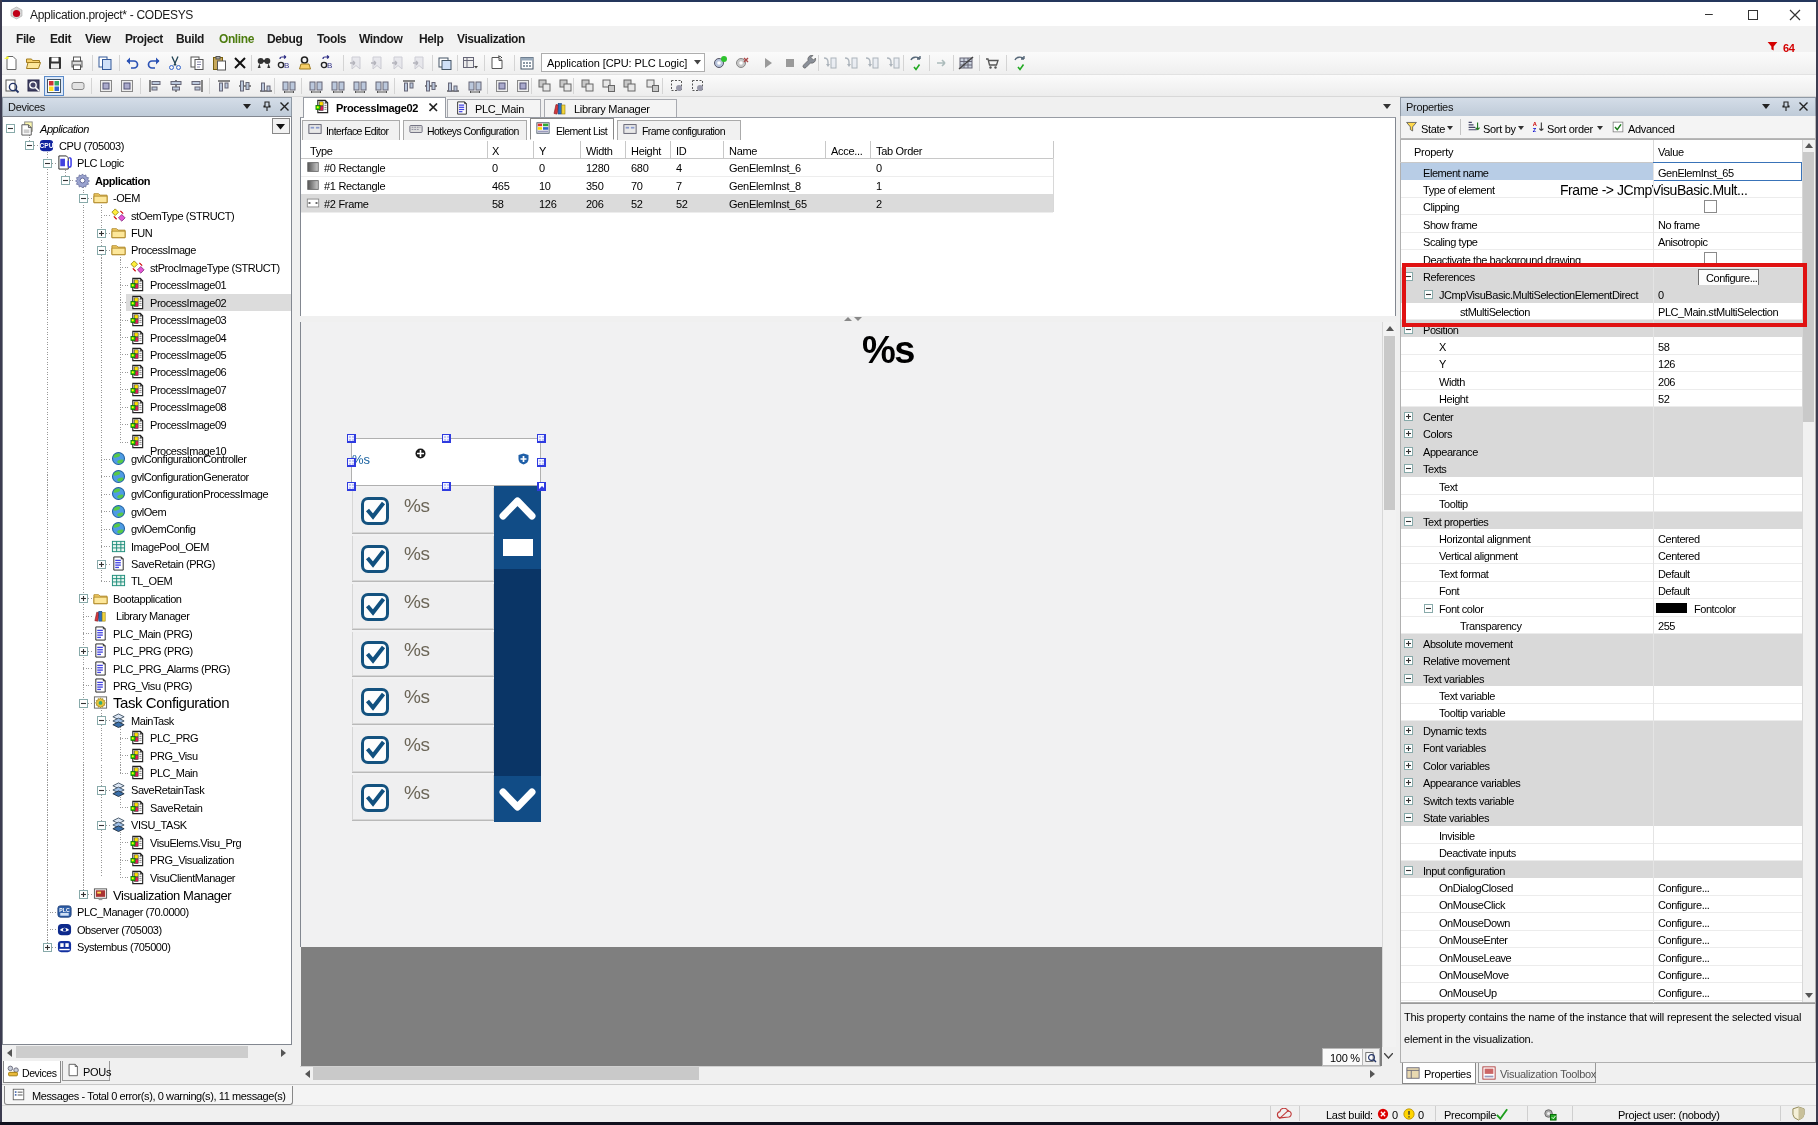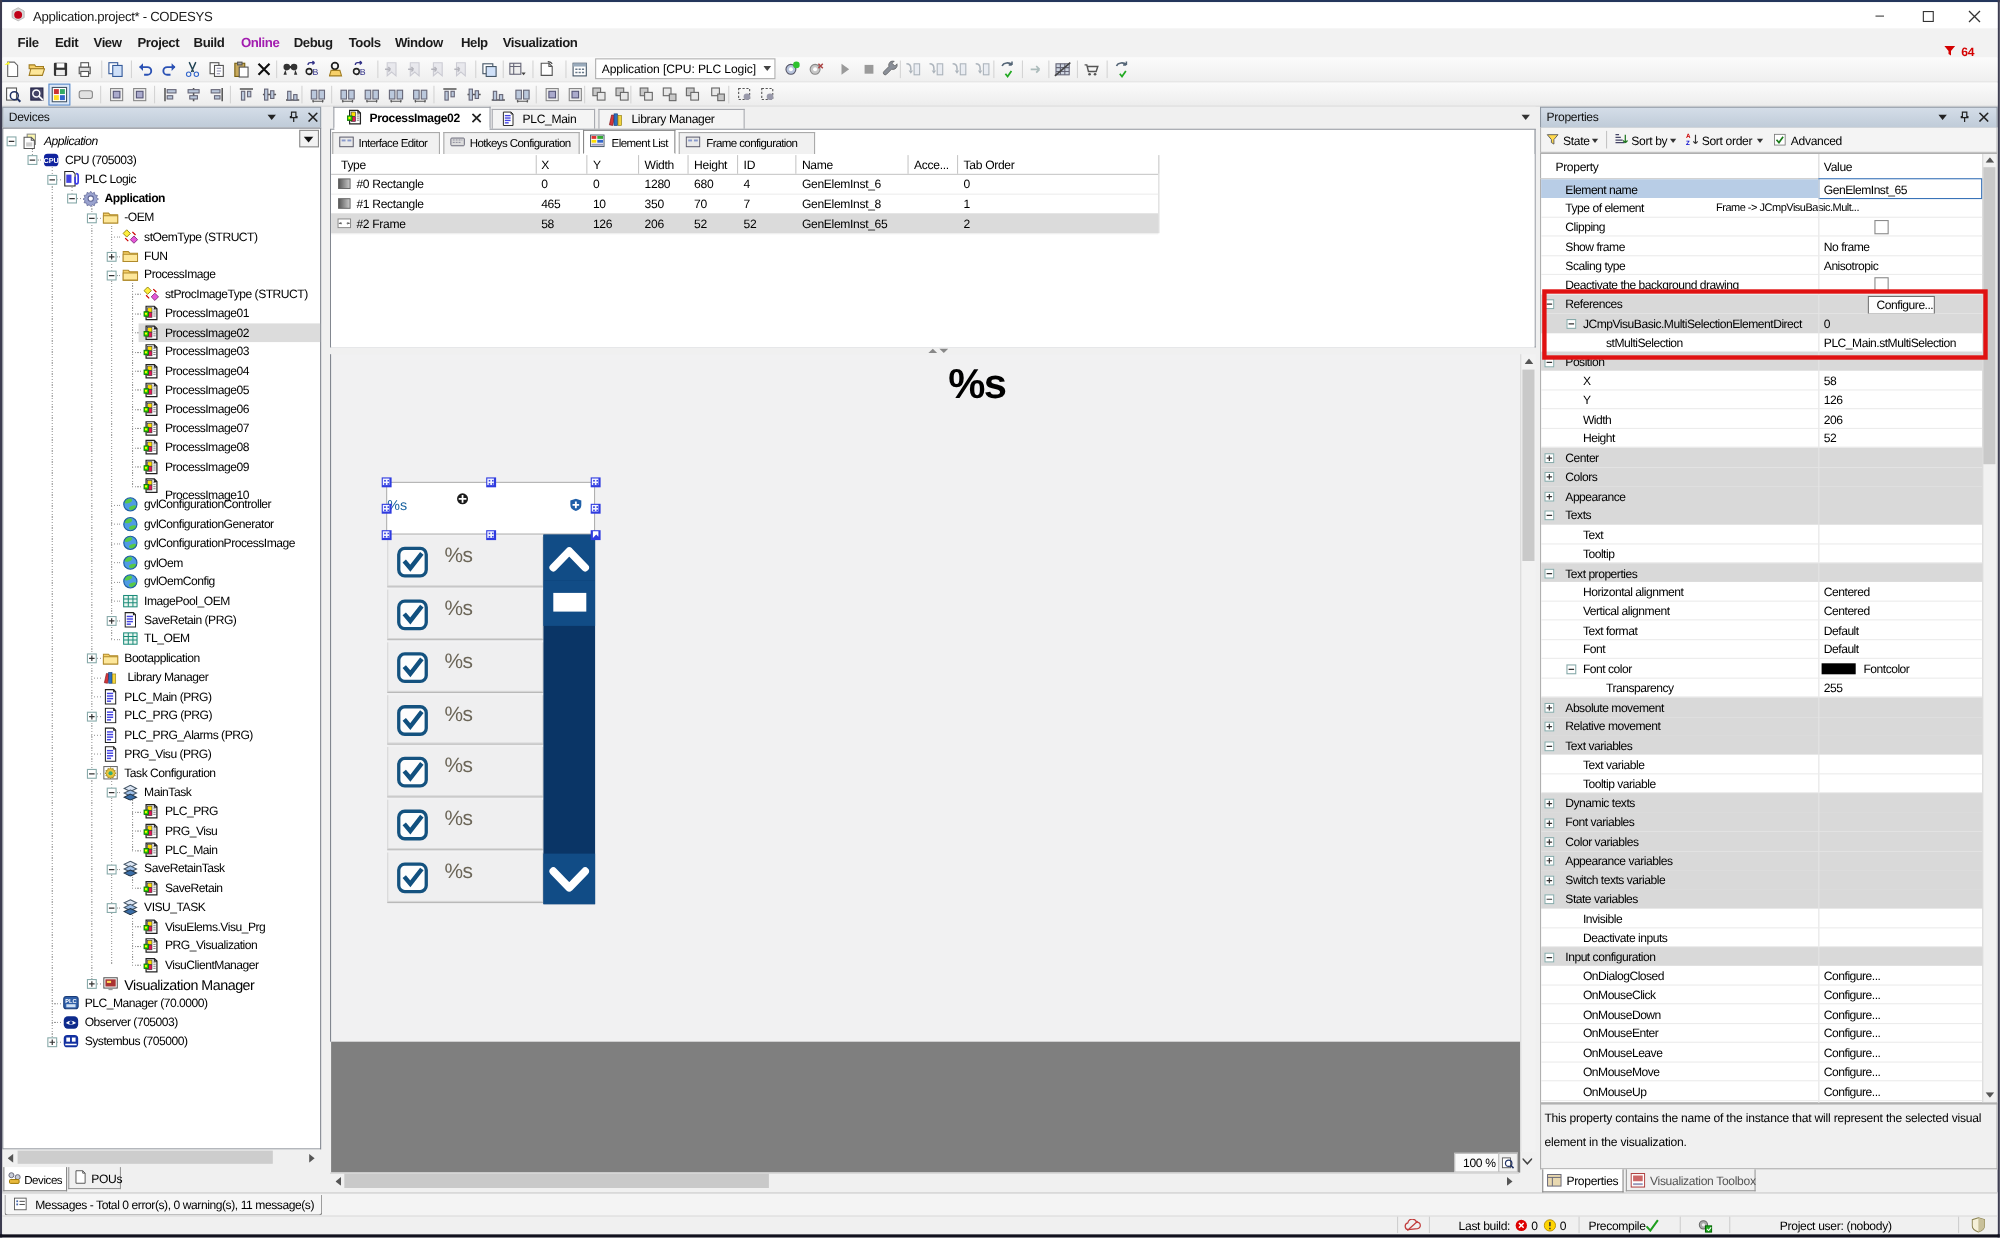--- a/index.html
+++ b/index.html
@@ -193,21 +193,21 @@
 <div class="a" style="left:1748px;top:10px;width:10px;height:10px;border:1.2px solid #333"></div>
 <svg class="a" style="left:1789px;top:9px" width="12" height="12">
     <path d="M1 1 L11 11 M11 1 L1 11" stroke="#333" stroke-width="1.2"></path>
   </svg>
 <div class="a" style="left:2px;top:26px;width:1814px;height:26px;background:#f2f2f2"></div>
 <span class="txt" style="left:16px;top:32px;font-size:12px;font-weight:bold;letter-spacing:-0.4px;color:#1b1b1b">File</span>
 <span class="txt" style="left:50px;top:32px;font-size:12px;font-weight:bold;letter-spacing:-0.4px;color:#1b1b1b">Edit</span>
 <span class="txt" style="left:85px;top:32px;font-size:12px;font-weight:bold;letter-spacing:-0.4px;color:#1b1b1b">View</span>
 <span class="txt" style="left:125px;top:32px;font-size:12px;font-weight:bold;letter-spacing:-0.4px;color:#1b1b1b">Project</span>
 <span class="txt" style="left:176px;top:32px;font-size:12px;font-weight:bold;letter-spacing:-0.4px;color:#1b1b1b">Build</span>
-<span class="txt" style="left:219px;top:32px;font-size:12px;font-weight:bold;letter-spacing:-0.4px;color:#a21caf">Online</span>
+<span class="txt" style="left:219px;top:32px;font-size:12px;font-weight:bold;letter-spacing:-0.4px;color:#4d7c0f">Online</span>
 <span class="txt" style="left:267px;top:32px;font-size:12px;font-weight:bold;letter-spacing:-0.4px;color:#1b1b1b">Debug</span>
 <span class="txt" style="left:317px;top:32px;font-size:12px;font-weight:bold;letter-spacing:-0.4px;color:#1b1b1b">Tools</span>
 <span class="txt" style="left:359px;top:32px;font-size:12px;font-weight:bold;letter-spacing:-0.4px;color:#1b1b1b">Window</span>
 <span class="txt" style="left:419px;top:32px;font-size:12px;font-weight:bold;letter-spacing:-0.4px;color:#1b1b1b">Help</span>
 <span class="txt" style="left:457px;top:32px;font-size:12px;font-weight:bold;letter-spacing:-0.4px;color:#1b1b1b">Visualization</span>
 <svg class="a" style="left:1766px;top:40px" width="13" height="12">
     <use href="#i-filter"></use>
   </svg>
 <span class="txt" style="left:1783px;top:41px;font-size:11px;font-weight:bold;color:#d40000">64</span>
 <div class="a" style="left:2px;top:52px;width:1814px;height:23px;background:linear-gradient(#fbfbfb,#efefef);border-bottom:1px solid #e2e2e2"></div>
@@ -798,21 +798,21 @@
     <use href="#i-prgdoc"></use>
   </svg>
 <span class="txt" style="left:113px;top:678.94px;font-size:11px;letter-spacing:-0.45px;">PRG_Visu (PRG)</span>
 <div class="a" style="left:79px;top:698.86px;width:9px;height:9px;background:#fff;border:1px solid #8aa"></div>
 <svg class="a" style="left:79px;top:698.86px" width="9" height="9">
     <path d="M2 4.5 h5" stroke="#333" stroke-width="1.1"></path>
   </svg>
 <svg class="a" style="left:93px;top:695.36px" width="15" height="15">
     <use href="#i-taskcfg"></use>
   </svg>
-<span class="txt" style="left:113px;top:696.36px;font-size:11px;letter-spacing:-0.45px;">Task Configuration</span>
+<span class="txt" style="left:113px;top:696.36px;font-size:15px;letter-spacing:-0.45px;">Task Configuration</span>
 <div class="a" style="left:97px;top:716.2800000000001px;width:9px;height:9px;background:#fff;border:1px solid #8aa"></div>
 <svg class="a" style="left:97px;top:716.2800000000001px" width="9" height="9">
     <path d="M2 4.5 h5" stroke="#333" stroke-width="1.1"></path>
   </svg>
 <svg class="a" style="left:111px;top:712.7800000000001px" width="15" height="15">
     <use href="#i-task"></use>
   </svg>
 <span class="txt" style="left:131px;top:713.7800000000001px;font-size:11px;letter-spacing:-0.45px;">MainTask</span>
 <svg class="a" style="left:130px;top:730.2px" width="15" height="15">
     <use href="#i-visu"></use>
@@ -1191,21 +1191,21 @@
     <path d="M0 0 L4 5 L8 0z" fill="#555"></path>
   </svg>
 <div class="a" style="left:1803px;top:152px;width:11px;height:270px;background:#c9c9c9"></div>
 <div class="a" style="left:1401px;top:163.0px;width:252px;height:17.45px;background:#b8cde6"></div>
 <div class="a" style="left:1653px;top:162.0px;width:149px;height:19.45px;background:#fff;border:1px solid #3973b8"></div>
 <span class="txt" style="left:1423px;top:165.5px;font-size:11px;letter-spacing:-0.45px">Element name</span>
 <span class="txt" style="left:1658px;top:165.5px;font-size:11px;letter-spacing:-0.45px">GenElemInst_65</span>
 <div class="a" style="left:1401px;top:196.89999999999998px;width:252px;height:1px;background:#ececec"></div>
 <div class="a" style="left:1654px;top:196.89999999999998px;width:148px;height:1px;background:#ececec"></div>
 <span class="txt" style="left:1423px;top:182.95px;font-size:11px;letter-spacing:-0.45px">Type of element</span>
-<span class="txt" style="left:1560px;top:182.95px;font-size:10px;letter-spacing:-0.45px">Frame -&gt; JCmpVisuBasic.Mult...</span>
+<span class="txt" style="left:1560px;top:182.95px;font-size:14px;letter-spacing:-0.45px">Frame -&gt; JCmpVisuBasic.Mult...</span>
 <div class="a" style="left:1401px;top:214.35px;width:252px;height:1px;background:#ececec"></div>
 <div class="a" style="left:1654px;top:214.35px;width:148px;height:1px;background:#ececec"></div>
 <span class="txt" style="left:1423px;top:200.4px;font-size:11px;letter-spacing:-0.45px">Clipping</span>
 <div class="a" style="left:1704px;top:199.9px;width:13px;height:13px;background:#fff;border:1px solid #8a8a8a"></div>
 <div class="a" style="left:1401px;top:231.79999999999998px;width:252px;height:1px;background:#ececec"></div>
 <div class="a" style="left:1654px;top:231.79999999999998px;width:148px;height:1px;background:#ececec"></div>
 <span class="txt" style="left:1423px;top:217.85px;font-size:11px;letter-spacing:-0.45px">Show frame</span>
 <span class="txt" style="left:1658px;top:217.85px;font-size:11px;letter-spacing:-0.45px">No frame</span>
 <div class="a" style="left:1401px;top:249.25px;width:252px;height:1px;background:#ececec"></div>
 <div class="a" style="left:1654px;top:249.25px;width:148px;height:1px;background:#ececec"></div>

